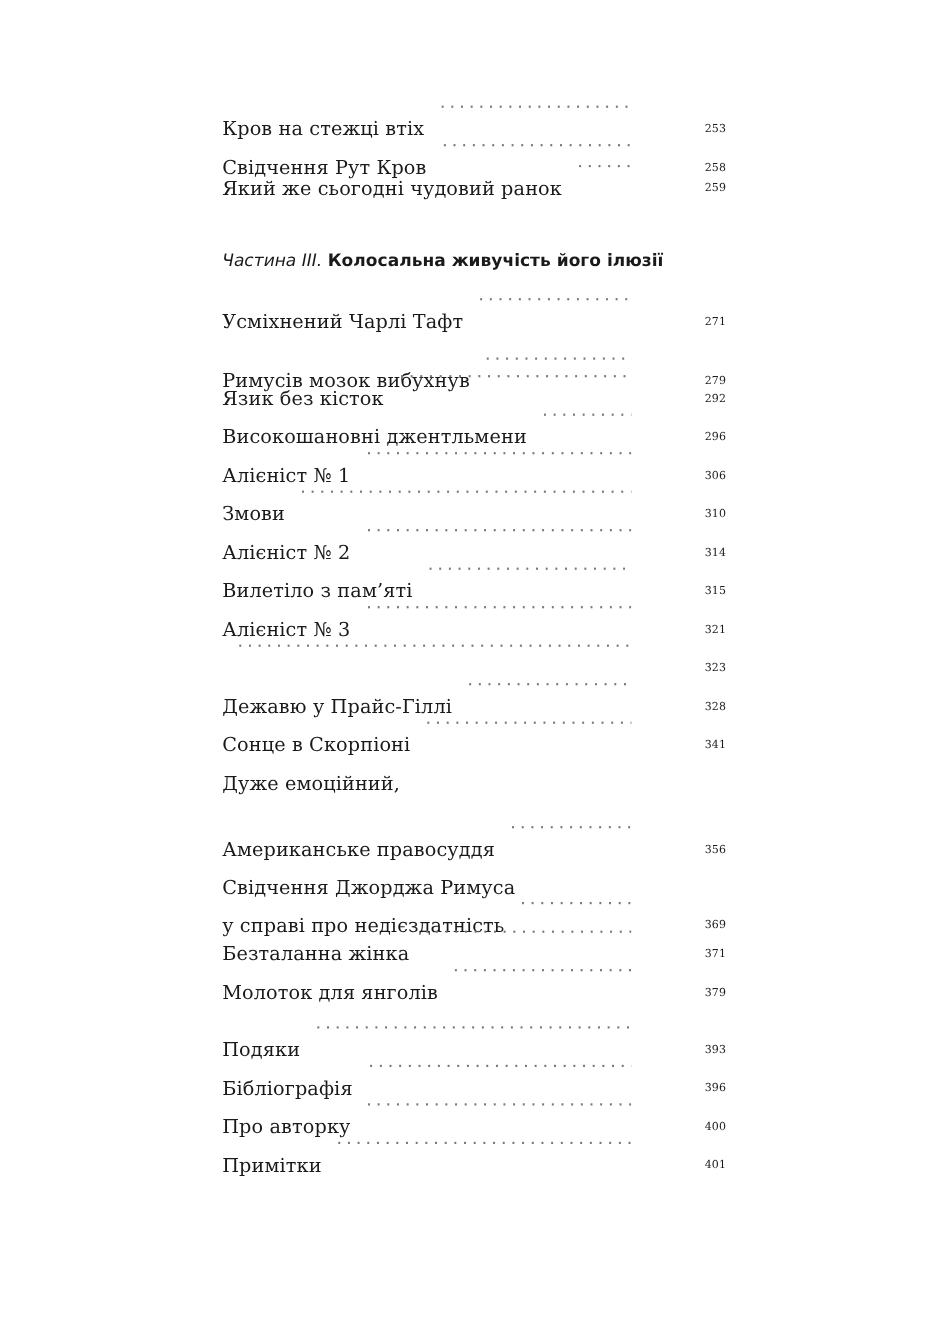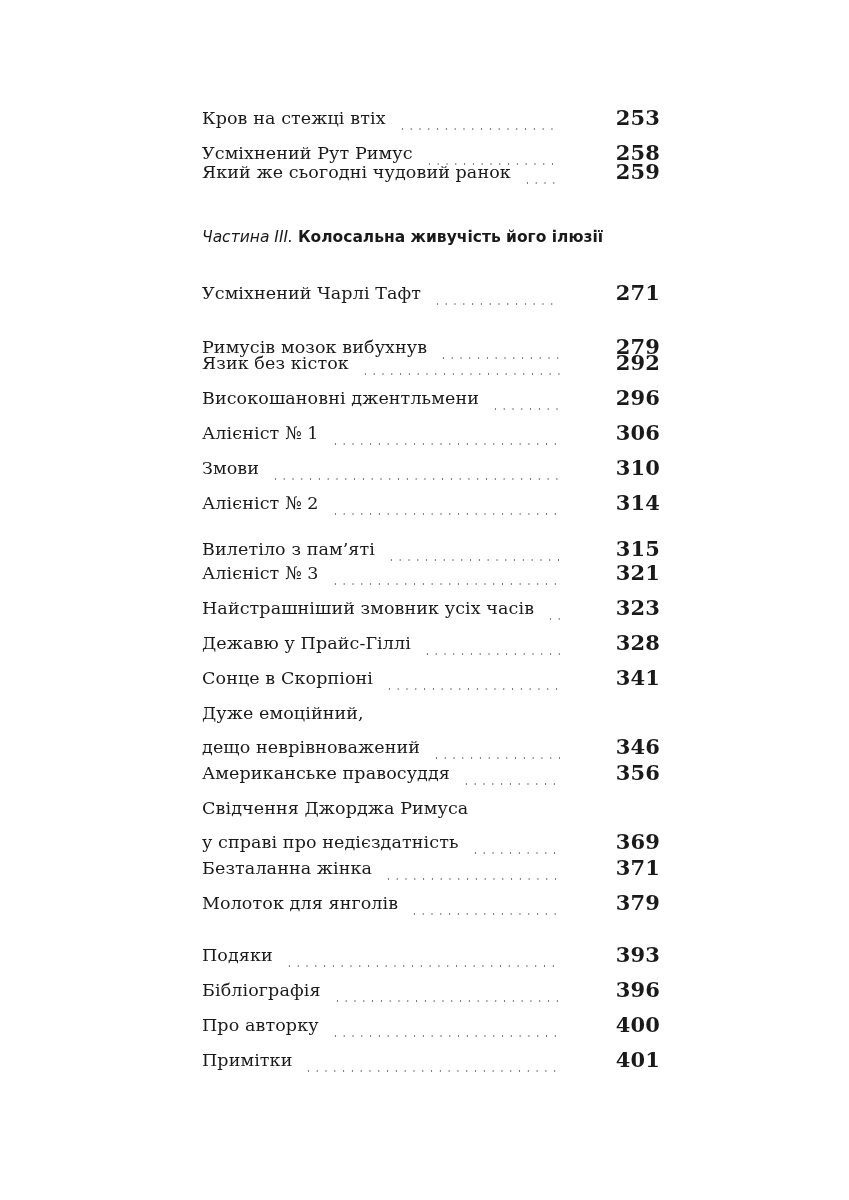--- a/index.html
+++ b/index.html
@@ -7,29 +7,29 @@
   .page {
     position: absolute; left: 202px; top: 0; width: 458px;
     color: #1a1a1a;
     font-family: "DejaVu Serif", "Liberation Serif", serif;
   }
   .entry {
     position: absolute; left: 0; width: 458px;
     font-size: 17.5px; line-height: 34px;
     letter-spacing: 0.1px;
   }
-  .entry .row { display: flex; align-items: flex-end; height: 34px; }
+  .entry .row { display: flex; align-items: flex-start; height: 34px; }
   .entry .title { white-space: nowrap; }
   .entry .leader {
     flex: 1; margin: 0 56px 0 12px;
     border-bottom: 2px dotted #8a8a8a;
     height: 0; position: relative; top: -4px;
     border-image: none;
   }
-  .entry .num { white-space: nowrap; text-align: right; min-width: 30px; font-size: 21px; font-weight: bold; }
+  .entry .num { white-space: nowrap; text-align: right; min-width: 30px; font-size: 10px; }
   .entry.italic .title { }
   .part-heading {
     position: absolute; left: 0; top: 228px;
     font-family: "DejaVu Sans", "Liberation Sans", sans-serif;
     font-size: 15.5px; white-space: nowrap;
   }
   .part-heading .part-label { font-style: italic; font-weight: normal; }
   .part-heading .part-title { font-weight: bold; }
   .leader.dots {
     border: none; height: 2px;
@@ -45,21 +45,21 @@
 
   <div class="entry" style="top:101px">
     <div class="row">
         <span class="title">Кров на стежці втіх</span>
         <span class="leader dots"></span>
         <span class="num">253</span>
       </div>
   </div>
   <div class="entry" style="top:136px">
     <div class="row">
-        <span class="title">Усміхнений Рут Римус</span>
+        <span class="title">Свідчення Рут Кров</span>
         <span class="leader dots"></span>
         <span class="num">258</span>
       </div>
   </div>
   <div class="entry" style="top:155px">
     <div class="row">
         <span class="title">Який же сьогодні чудовий ранок</span>
         <span class="leader dots"></span>
         <span class="num">259</span>
       </div>
@@ -112,37 +112,36 @@
         <span class="num">310</span>
       </div>
   </div>
   <div class="entry" style="top:486px">
     <div class="row">
         <span class="title">Алієніст № 2</span>
         <span class="leader dots"></span>
         <span class="num">314</span>
       </div>
   </div>
-  <div class="entry" style="top:532px">
+  <div class="entry" style="top:521px">
     <div class="row">
         <span class="title">Вилетіло з пам’яті</span>
         <span class="leader dots"></span>
         <span class="num">315</span>
       </div>
   </div>
   <div class="entry" style="top:556px">
     <div class="row">
         <span class="title">Алієніст № 3</span>
         <span class="leader dots"></span>
         <span class="num">321</span>
       </div>
   </div>
   <div class="entry" style="top:591px">
     <div class="row">
-        <span class="title">Найстрашніший змовник усіх часів</span>
         <span class="leader dots"></span>
         <span class="num">323</span>
       </div>
   </div>
   <div class="entry" style="top:626px">
     <div class="row">
         <span class="title">Дежавю у Прайс-Гіллі</span>
         <span class="leader dots"></span>
         <span class="num">328</span>
       </div>
@@ -151,25 +150,20 @@
     <div class="row">
         <span class="title">Сонце в Скорпіоні</span>
         <span class="leader dots"></span>
         <span class="num">341</span>
       </div>
   </div>
   <div class="entry" style="top:696px">
     <div class="row">
         <span class="title">Дуже емоційний,</span>
       </div>
-    <div class="row">
-        <span class="title">дещо неврівноважений</span>
-        <span class="leader dots"></span>
-        <span class="num">346</span>
-      </div>
   </div>
   <div class="entry" style="top:756px">
     <div class="row">
         <span class="title">Американське правосуддя</span>
         <span class="leader dots"></span>
         <span class="num">356</span>
       </div>
   </div>
   <div class="entry" style="top:791px">
     <div class="row">

